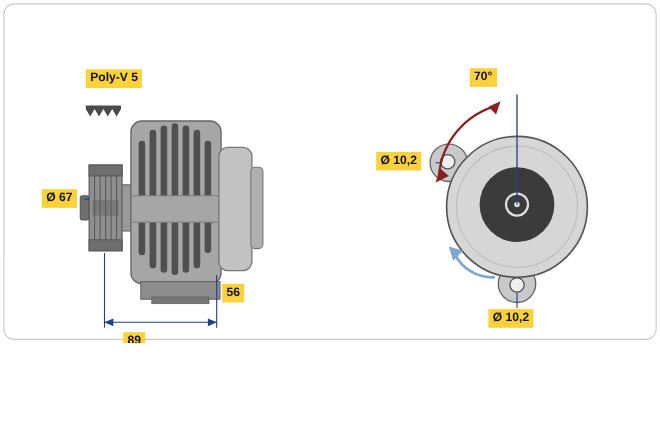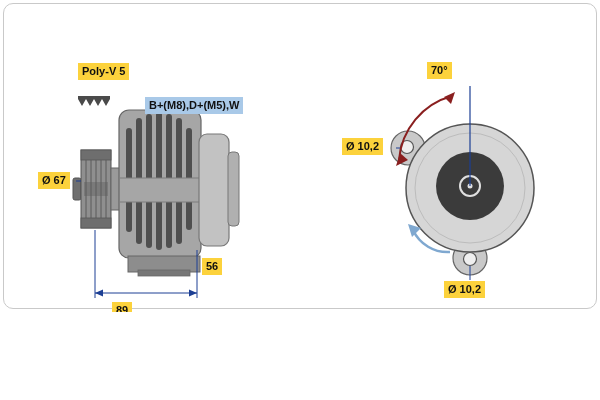--- a/index.html
+++ b/index.html
@@ -109,20 +109,19 @@
       </g>
 
       <g style="stroke:var(--dimension-line,#1c3f94);">
         <line x1="396" y1="148" x2="400" y2="148" stroke-width="1"></line>
         <line x1="470" y1="266" x2="470" y2="280" stroke-width="1"></line>
       </g>
     </g>
   </svg>
 
   <div class="lbl yellow pos-polyv">Poly-V 5</div>
-  <div class="lbl blue  pos-terminals">B+(M8),D+(M5),W</div>
   <div class="lbl yellow pos-d67">Ø 67</div>
   <div class="lbl yellow pos-56">56</div>
   <div class="lbl yellow pos-89">89</div>
   <div class="lbl yellow pos-60">70°</div>
   <div class="lbl yellow pos-d102-top">Ø 10,2</div>
   <div class="lbl yellow pos-d102-bottom">Ø 10,2</div>
 </div>
 
 </body></html>

